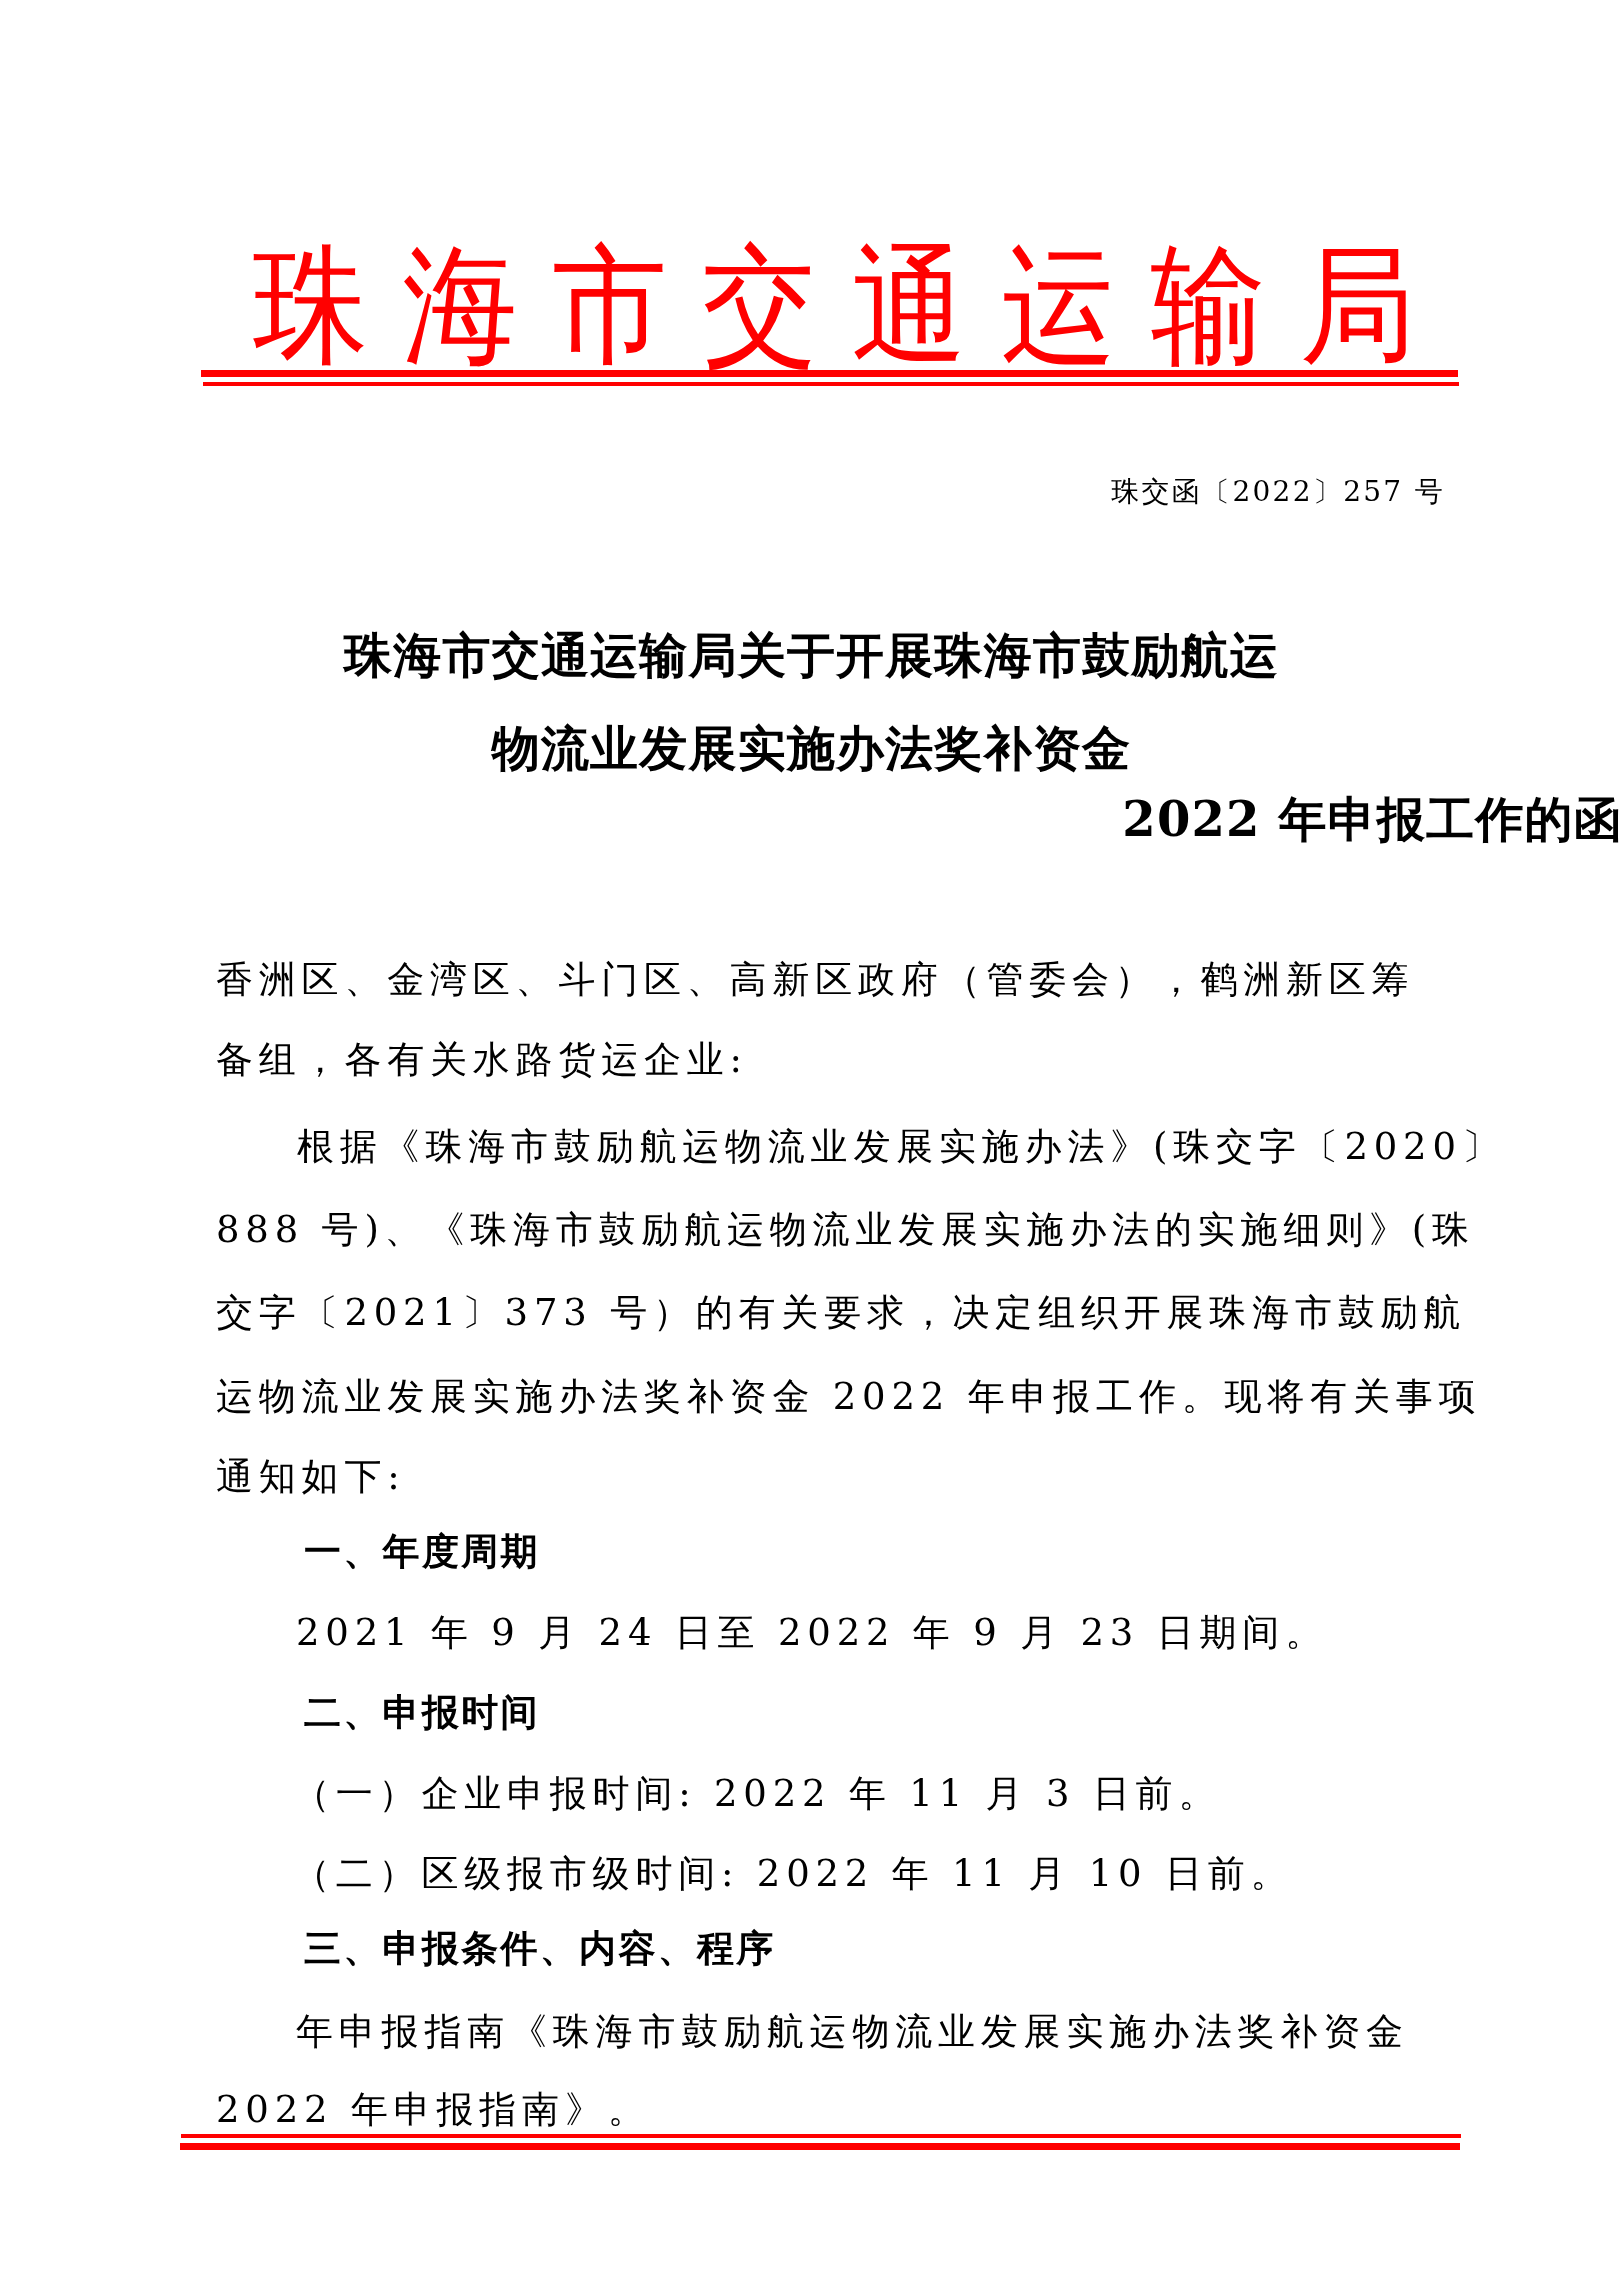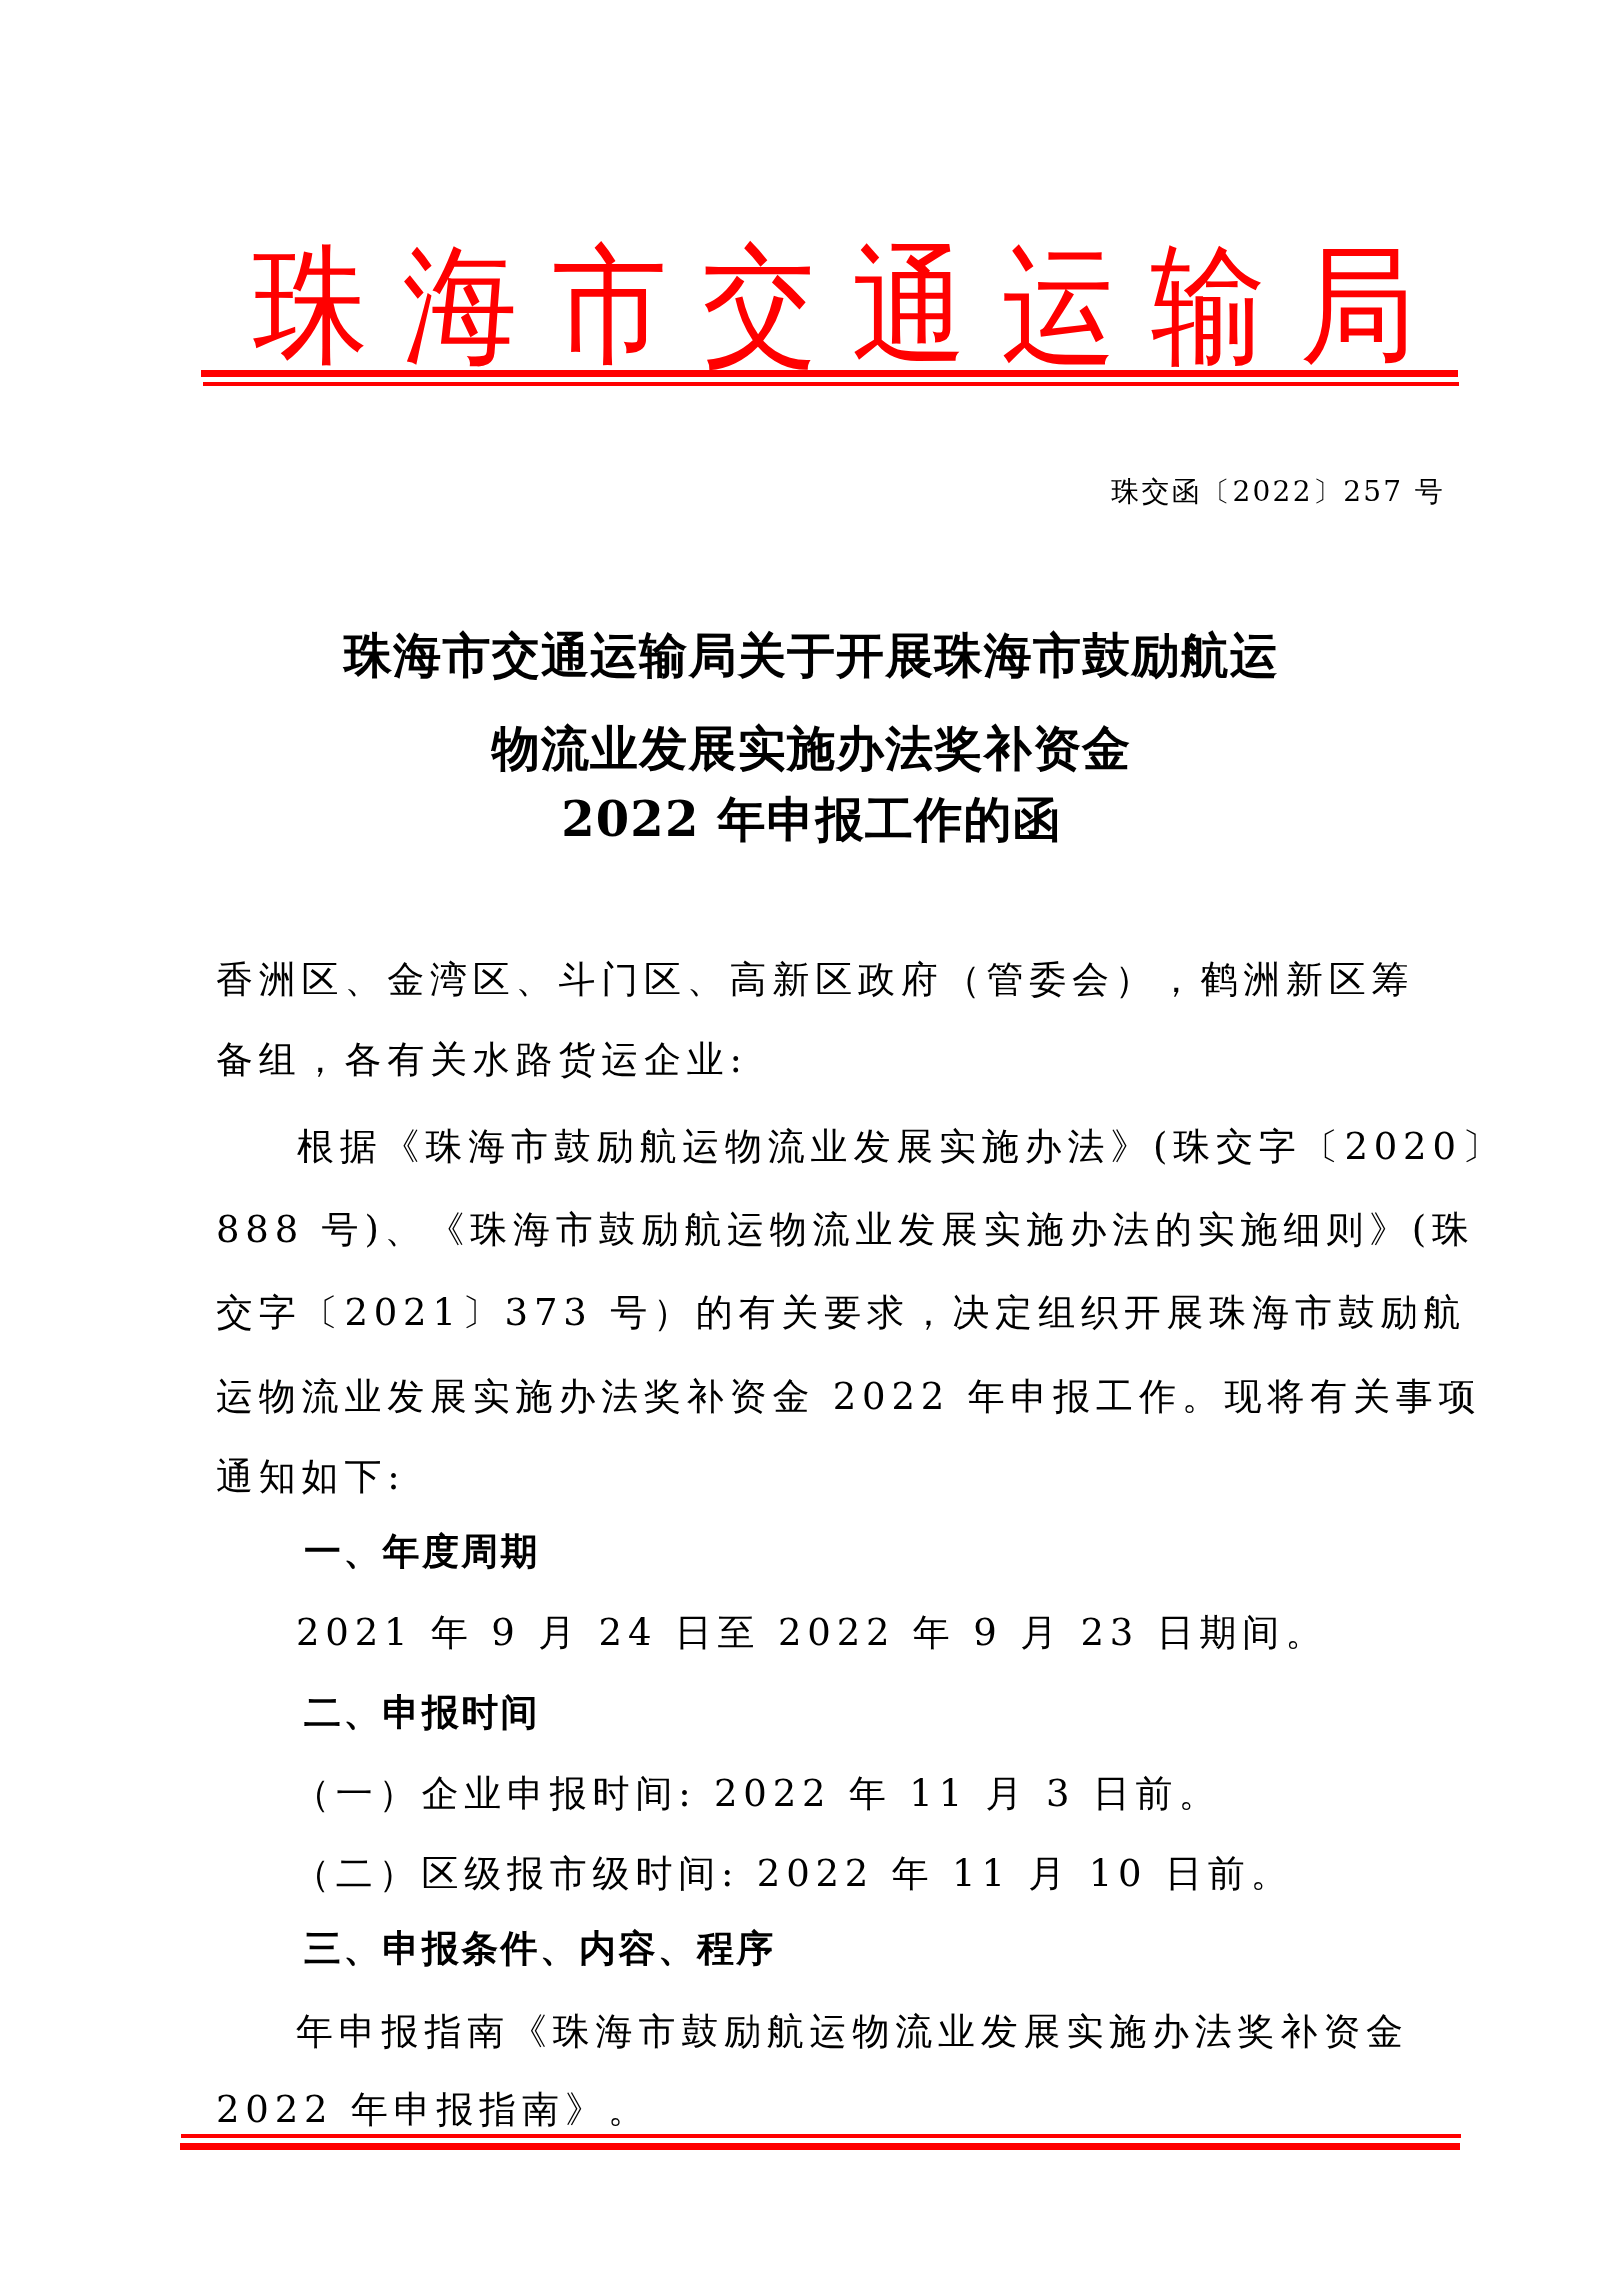--- a/index.html
+++ b/index.html
@@ -32,21 +32,21 @@
   <span>局</span>
 </div>
 
 <div class="abs rule-red" style="left:201px; top:370px; width:1257px; height:7px;"></div>
 <div class="abs rule-red" style="left:203px; top:382px; width:1256px; height:3.5px;"></div>
 
 <div class="abs docno">珠交函〔2022〕257 号</div>
 
 <div class="abs title" style="top:624px;">珠海市交通运输局关于开展珠海市鼓励航运</div>
 <div class="abs title" style="top:707px;margin-top:10px;">物流业发展实施办法奖补资金</div>
-<div class="abs title" style="top:788px;">2022 年申报工作的函</div>
+<div class="abs title" style="top:788px;text-align:right;">2022 年申报工作的函</div>
 
 <div class="abs line" style="top:955px;">香洲区、金湾区、斗门区、高新区政府（管委会），鹤洲新区筹</div>
 <div class="abs line" style="top:1035px;">备组，各有关水路货运企业:</div>
 
 <div class="abs line indent" style="top:1122px; left:216px; padding-left:81px;">根据《珠海市鼓励航运物流业发展实施办法》(珠交字〔2020〕</div>
 <div class="abs line" style="top:1205px;">888 号)、《珠海市鼓励航运物流业发展实施办法的实施细则》(珠</div>
 <div class="abs line" style="top:1288px;text-align:center;">交字〔2021〕373 号）的有关要求，决定组织开展珠海市鼓励航</div>
 <div class="abs line" style="top:1372px;">运物流业发展实施办法奖补资金 2022 年申报工作。现将有关事项</div>
 <div class="abs line" style="top:1452px;">通知如下:</div>
 

